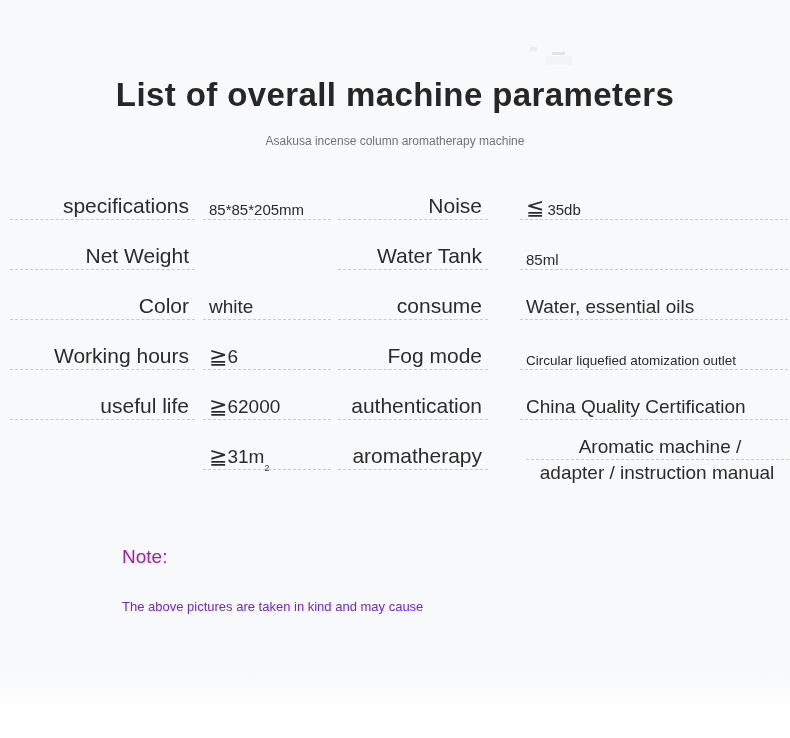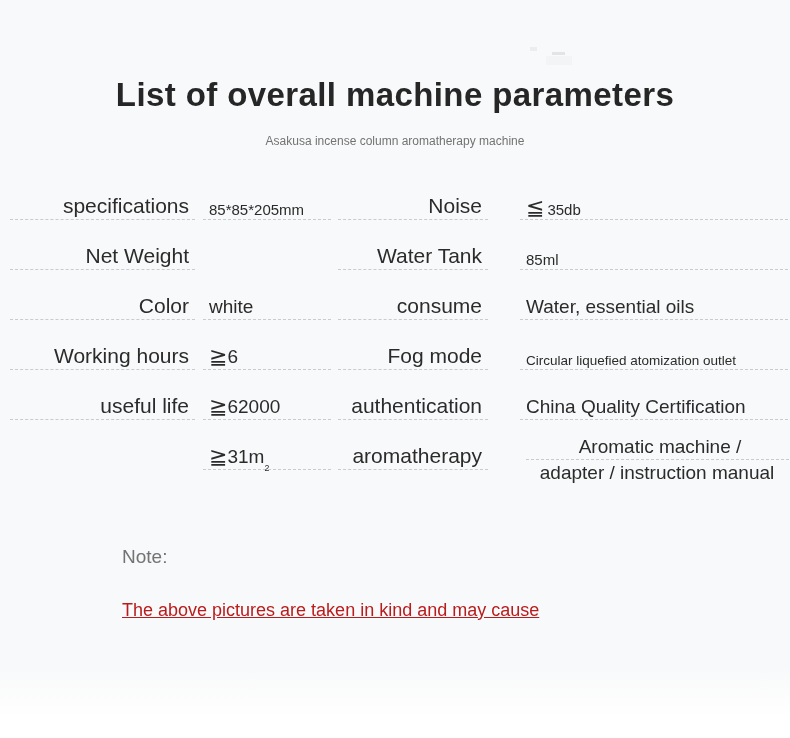--- a/index.html
+++ b/index.html
@@ -174,29 +174,28 @@
 
   
   #note {
     position: absolute;
     left: 122px;
     top: 546px;
     width: 600px;
   }
   #note-label {
     font-size: 19px;
-    color: #737373;
+    color: #a21caf;
     margin-bottom: 30px;
   }
   .note-line {
-    font-size: 18px;
-    color: #b91c1c;
+    font-size: 13px;
+    color: #6d28d9;
     line-height: 1.42;
     white-space: nowrap;
-    text-decoration: underline;
   }
 </style>
 </head>
 <body>
 
 <div id="page">
 
   <div id="bg-panel"></div>
   <div id="bg-fade"></div>
 

